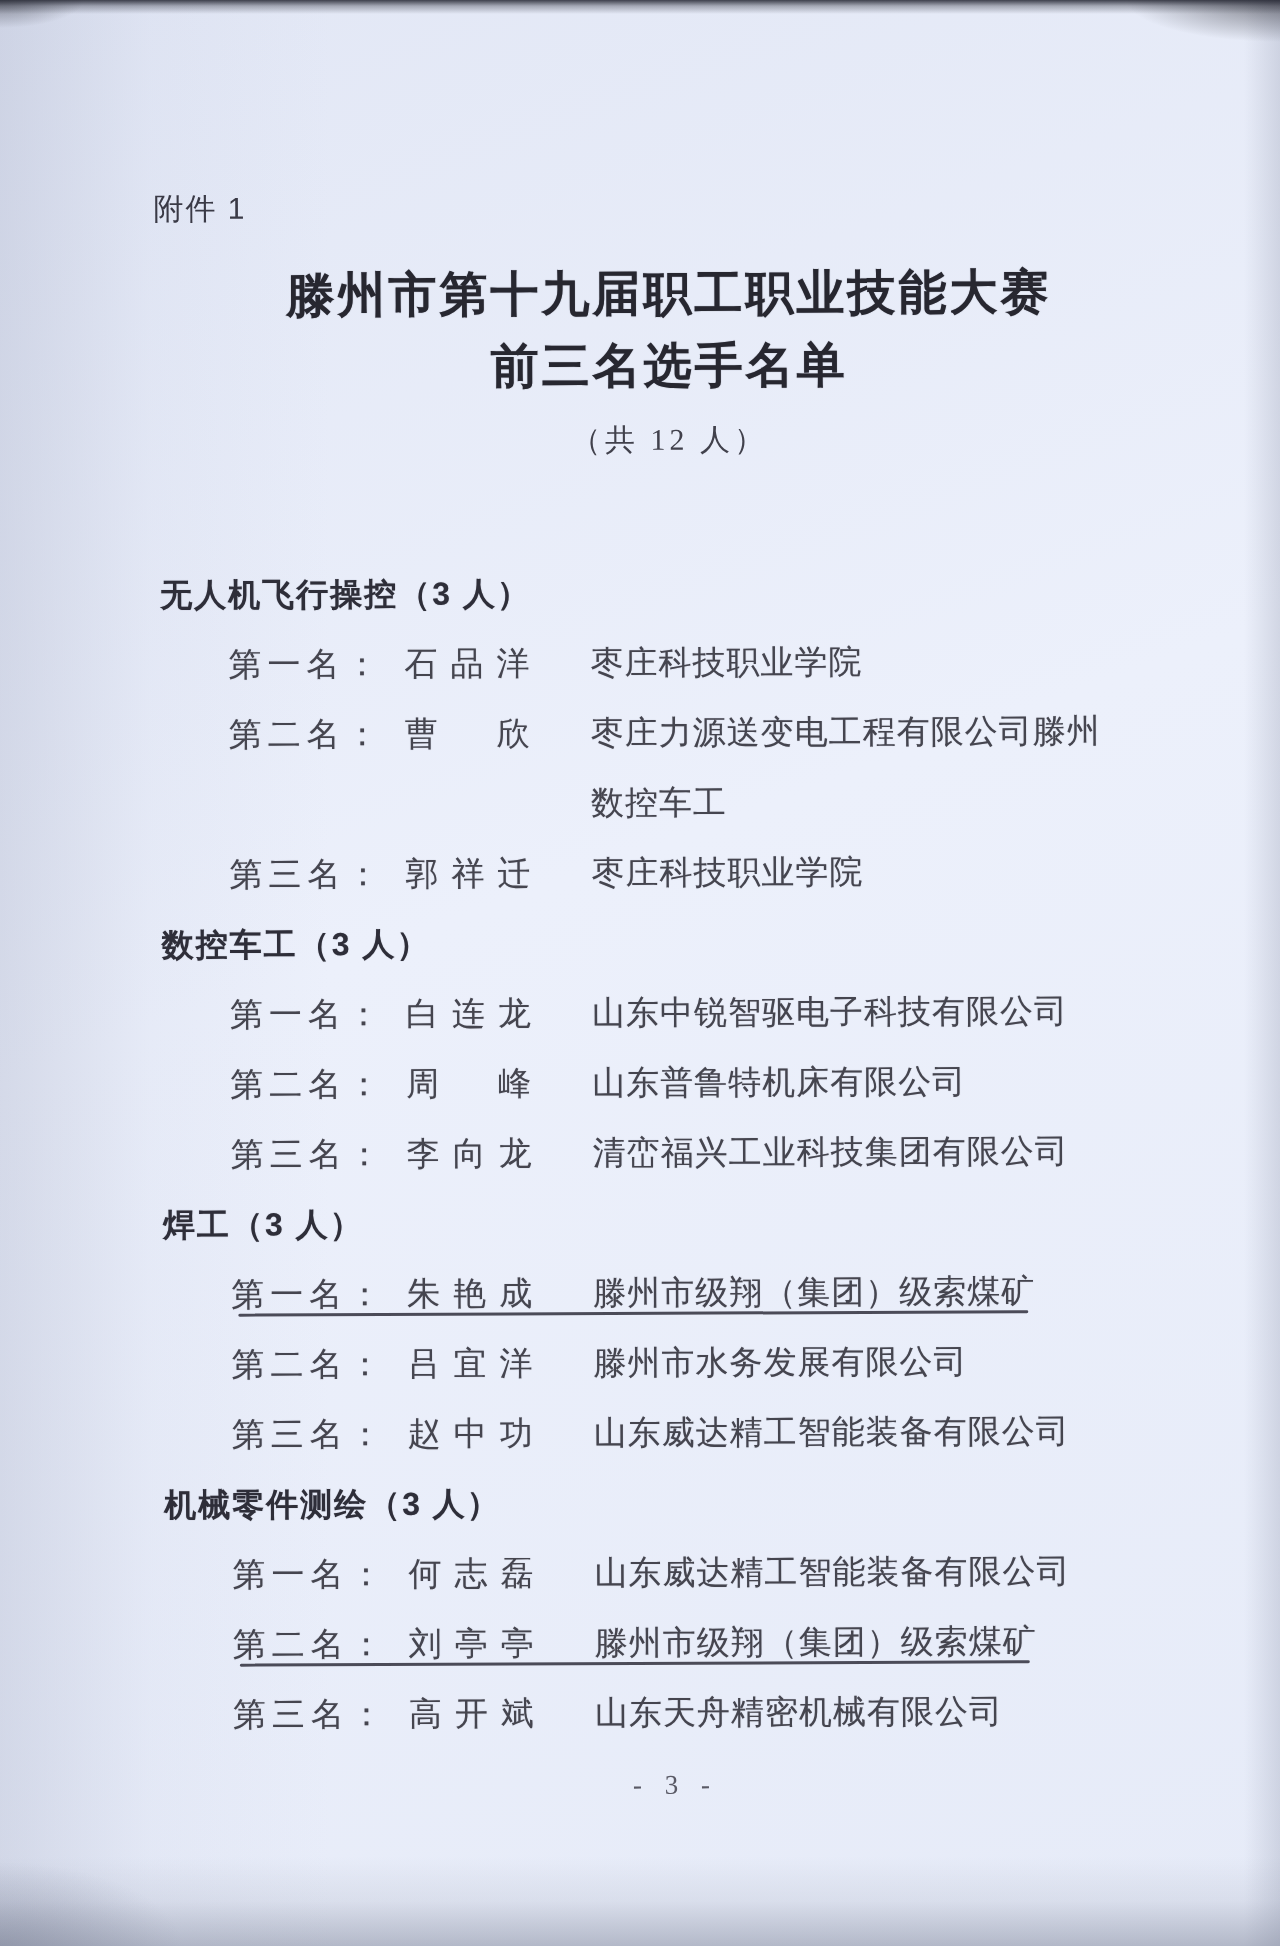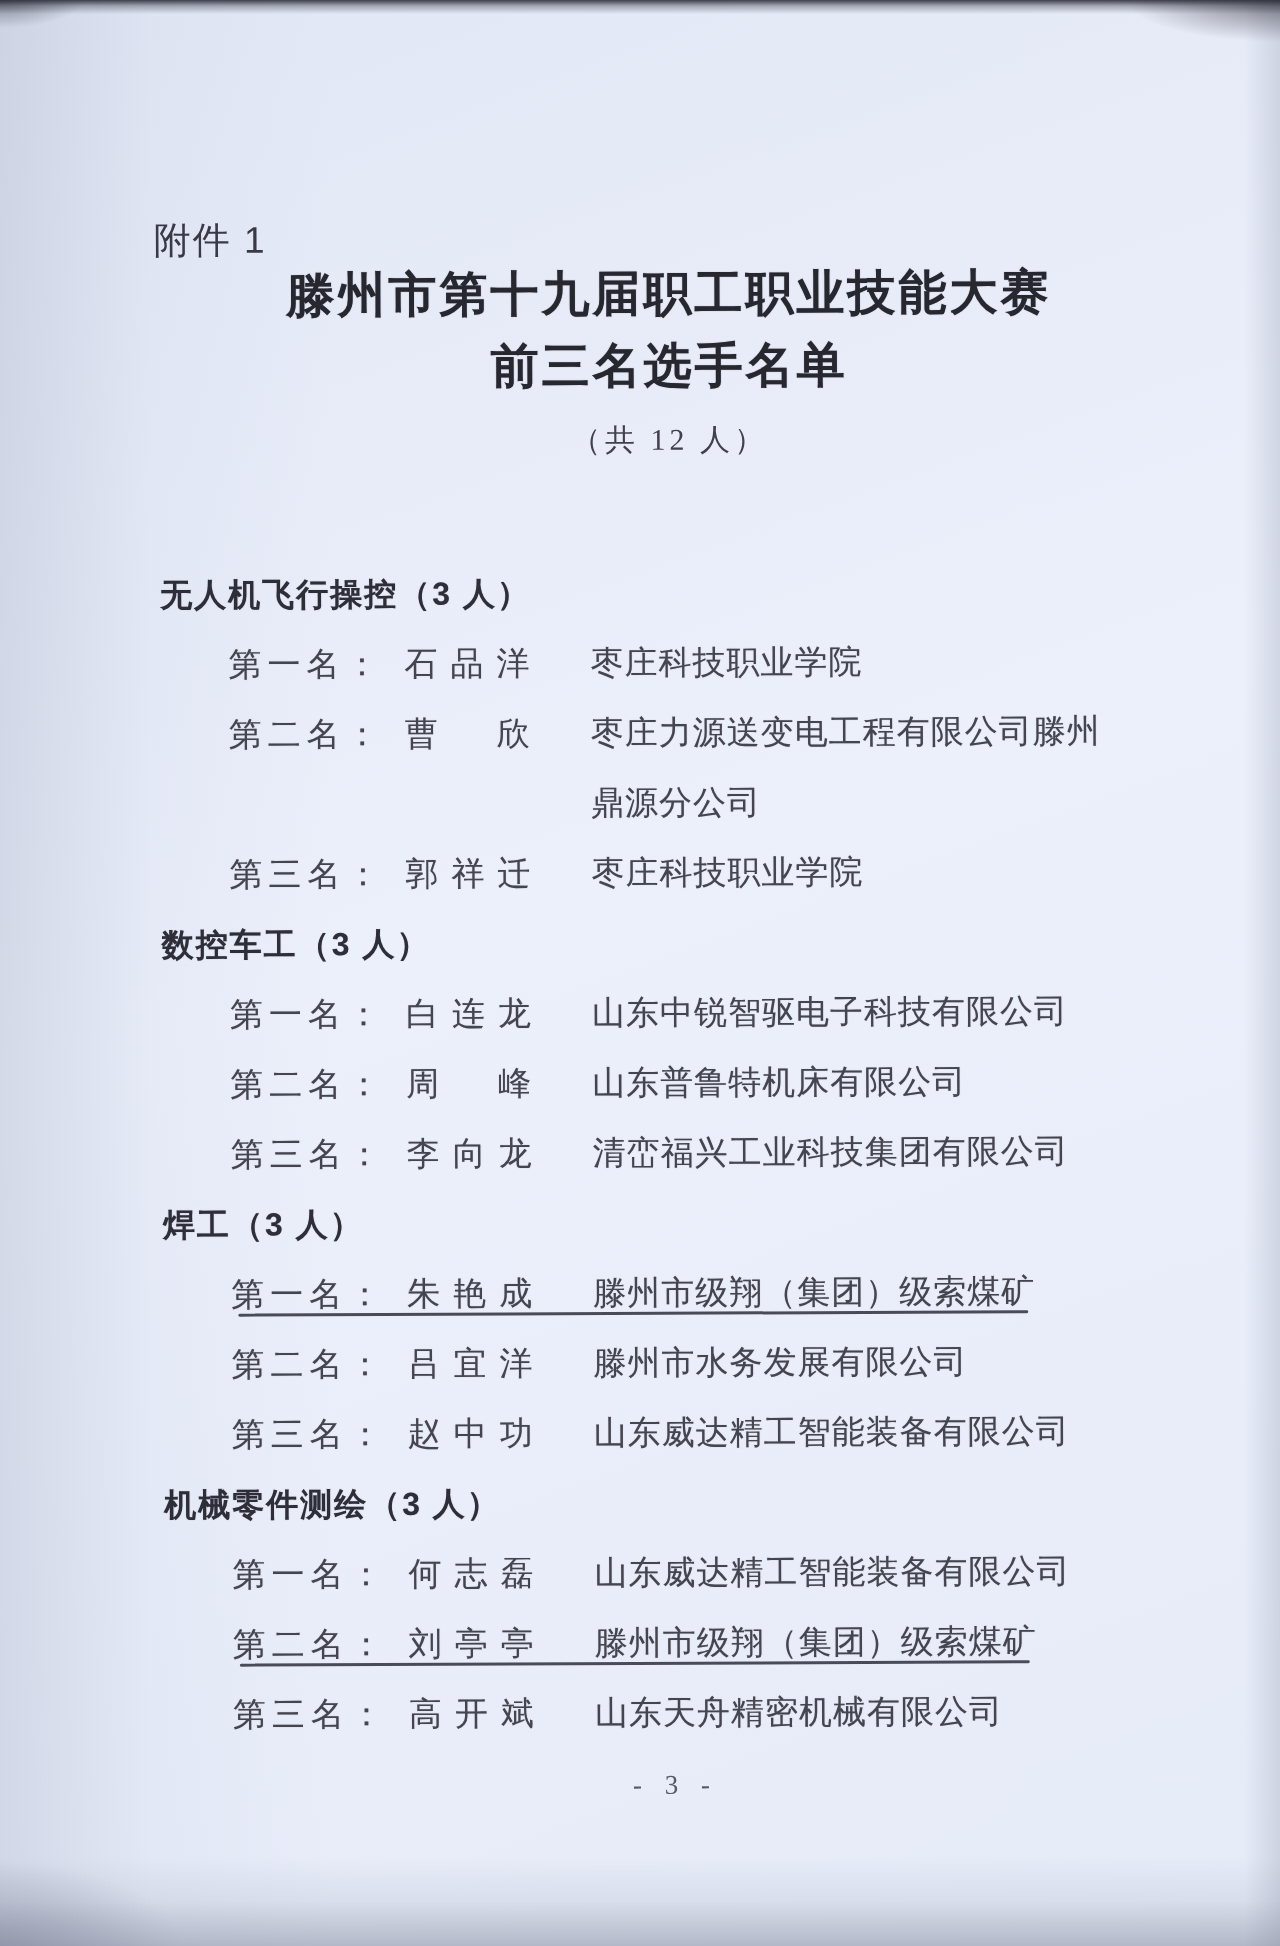--- a/index.html
+++ b/index.html
@@ -17,23 +17,23 @@
       radial-gradient(ellipse 260px 120px at 0% 100%, rgba(100,106,126,0.35), rgba(100,106,126,0) 70%),
       linear-gradient(to left, rgba(140,146,168,0.28) 0px, rgba(140,146,168,0) 36px),
       linear-gradient(to right, rgba(158,165,190,0.30) 0px, rgba(198,205,226,0.16) 150px, rgba(198,205,226,0) 330px),
       linear-gradient(160deg, #e2e7f5 0%, #ecf0fb 45%, #e6ebf8 100%);
   }
   .tilt{
     position:absolute;left:0;top:0;width:1280px;height:1946px;
     transform:rotate(-0.25deg);transform-origin:160px 560px;
   }
   .attachment{
-    position:absolute;left:155px;top:216px;
+    position:absolute;left:155px;top:189px;
     font-family:"Liberation Sans",sans-serif;
-    font-size:37px;color:#3a3a46;letter-spacing:2px;
+    font-size:30px;color:#3a3a46;letter-spacing:2px;
   }
   .centered{position:absolute;left:30px;width:1280px;text-align:center;white-space:nowrap;}
   .title{
     font-family:"Liberation Serif",serif;font-weight:700;color:#272730;
     font-size:48px;letter-spacing:3px;
     text-shadow:0 0 1px rgba(40,40,52,0.55);
   }
   .t1{top:264px;}
   .t2{top:336px;}
   .subtitle{
@@ -80,21 +80,21 @@
           <span class="rank">第一名：</span>
           <span class="name">石品洋</span>
           <span class="org">枣庄科技职业学院</span>
         </div>
         <div class="row">
           <span class="rank">第二名：</span>
           <span class="name">曹　欣</span>
           <span class="org">枣庄力源送变电工程有限公司滕州</span>
         </div>
         <div class="row">
-          <span class="org">鼎源分公司</span>
+          <span class="org">数控车工</span>
         </div>
         <div class="row">
           <span class="rank">第三名：</span>
           <span class="name">郭祥迁</span>
           <span class="org">枣庄科技职业学院</span>
         </div>
         <div class="heading">数控车工（3 人）</div>
         <div class="row">
           <span class="rank">第一名：</span>
           <span class="name">白连龙</span>

